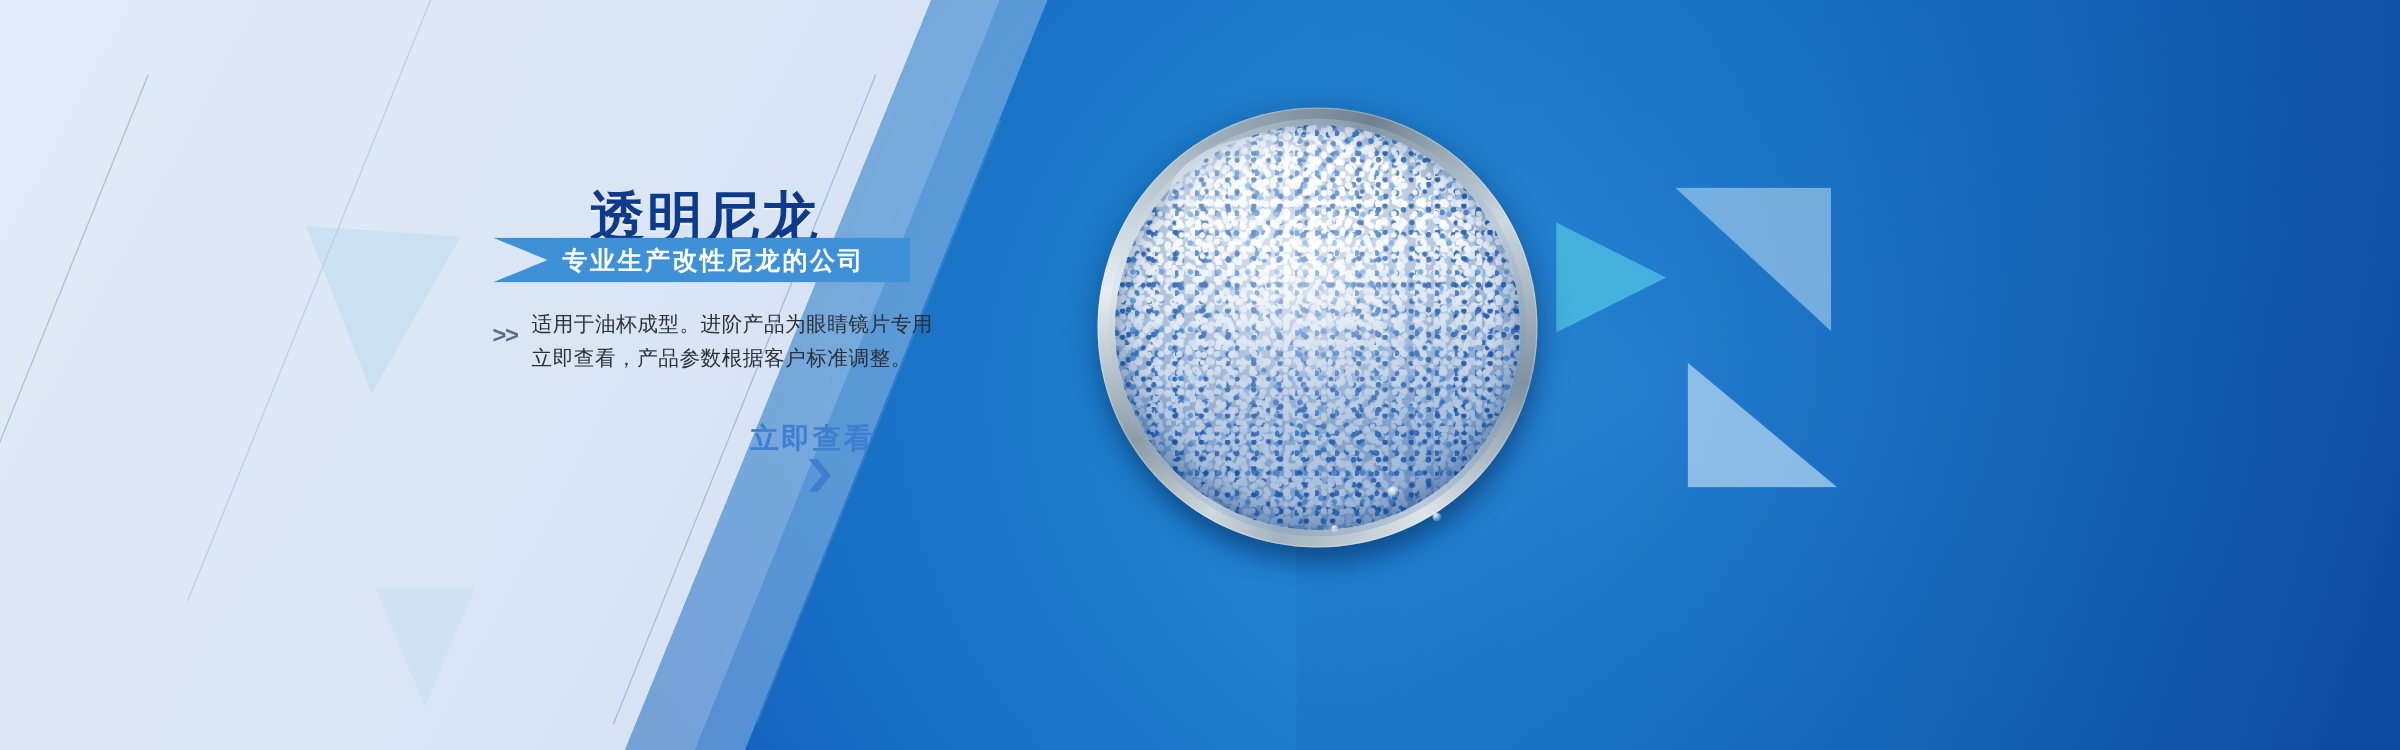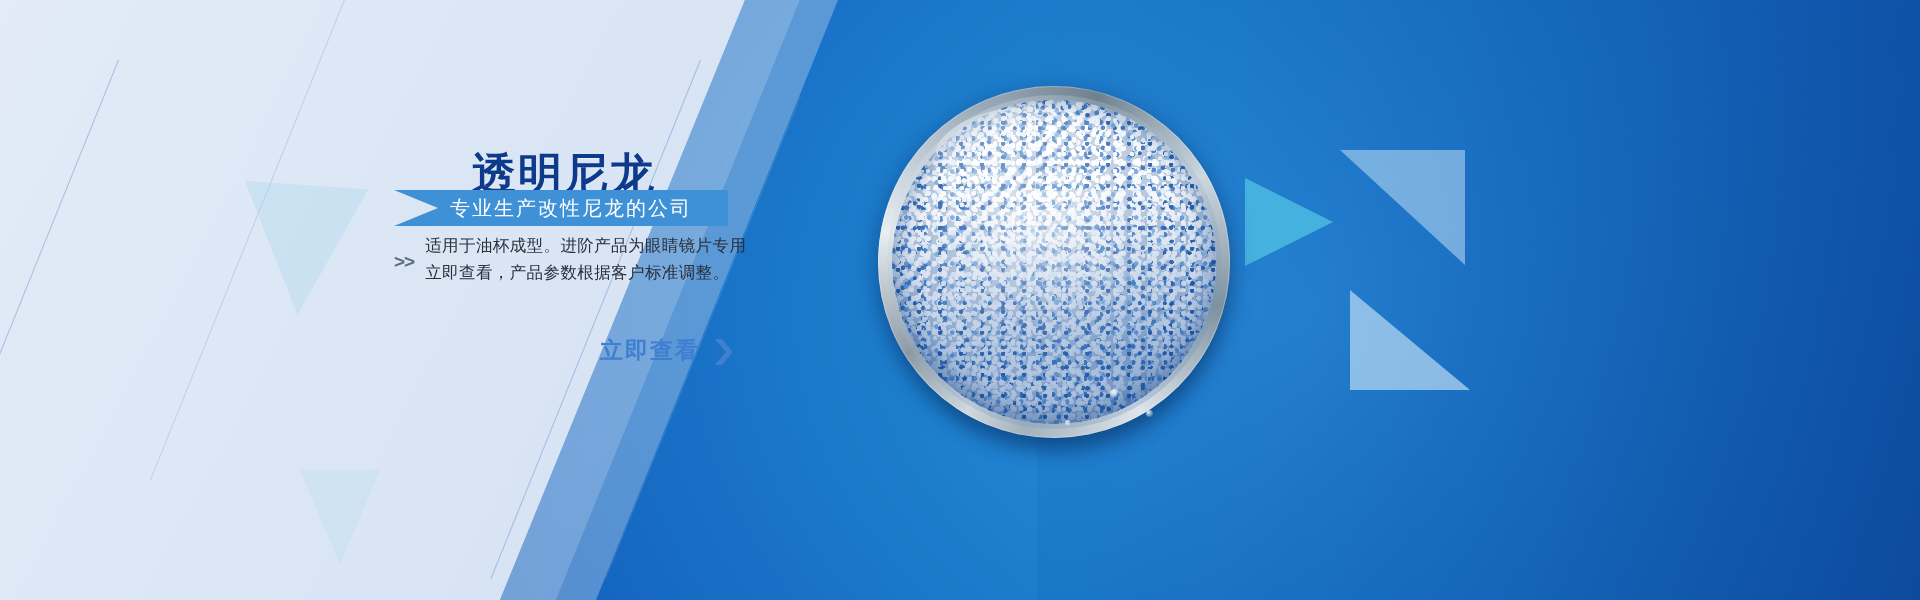--- a/index.html
+++ b/index.html
@@ -249,21 +249,21 @@
     width: 334px;
     background: #3e91d6;
     clip-path: polygon(0 0, 100% 0, 100% 100%, 0 100%, 44px 50%);
     display: flex;
     align-items: center;
   }
   .ribbon-text {
     margin-left: 56px;
     color: #ffffff;
     font-size: 20px;
-    font-weight: 400;
+    font-weight: 700;
     letter-spacing: 2.0px;
     white-space: nowrap;
   }
 
   .desc-row {
     position: absolute;
     left: 394px;
     top: 232px;
     display: flex;
     align-items: center;
@@ -276,34 +276,36 @@
     margin-right: 11px;
     line-height: 1;
     transform: translateY(2px);
   }
   .desc-lines {
     color: #2a2f3a;
     font-size: 16.5px;
     line-height: 27px;
     letter-spacing: 0.4px;
     white-space: nowrap;
+    margin-top: 15px;
   }
 
   .cta {
     position: absolute;
     left: 600px;
     top: 335px;
     display: flex;
     align-items: center;
     color: #3f7fd0;
     font-size: 23px;
     font-weight: 700;
     letter-spacing: 2px;
     cursor: pointer;
     user-select: none;
+    flex-direction: column;
   }
   .cta-arrow {
     margin-left: 13px;
     font-size: 26px;
     font-weight: 700;
     line-height: 1;
     transform: translateY(-1px) scaleX(1.25);
   }
 </style>
 </head>

